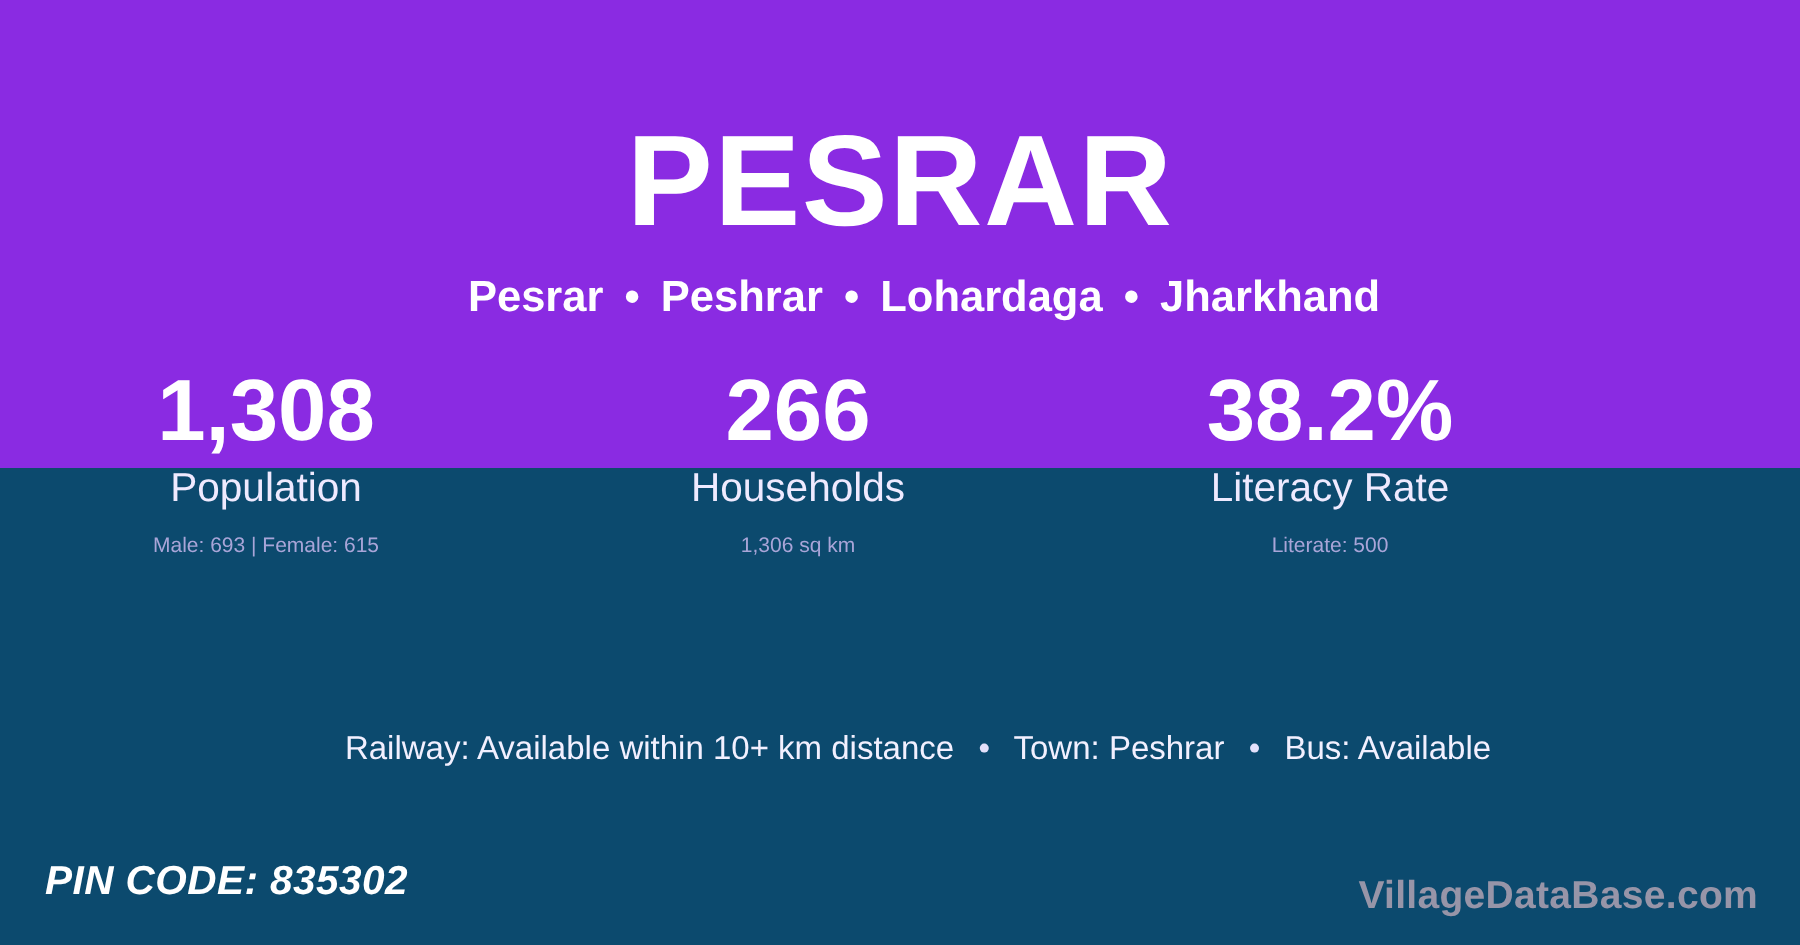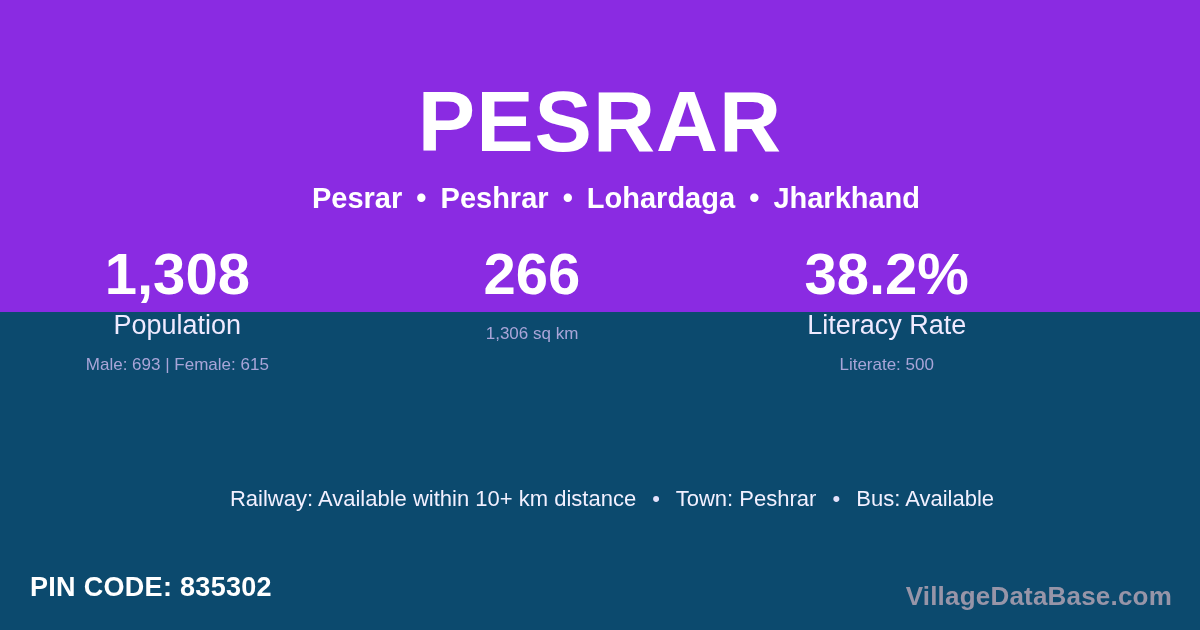--- a/index.html
+++ b/index.html
@@ -99,21 +99,21 @@
     justify-content: center;
   }
   .stat-label {
     font-size: 27px;
     line-height: 1;
     font-weight: 400;
     color: #efeaff;
     margin-top: 4px;
   }
   .stat-detail {
-    font-size: 17px;
+    font-size: 14px;
     line-height: 1;
     font-weight: 400;
     color: #a9a5d8;
     margin-top: 17px;
   }
 
   
   .info-line {
     position: absolute;
     left: 12px;
@@ -143,20 +143,21 @@
   .pin-code {
     position: absolute;
     left: 30px;
     top: 4px;
     font-size: 27px;
     line-height: 1;
     font-weight: 700;
     color: #ffffff;
     letter-spacing: 0.3px;
     white-space: nowrap;
+    font-style: italic;
   }
   .brand {
     position: absolute;
     right: 28px;
     top: 13px;
     font-size: 26px;
     line-height: 1;
     font-weight: 700;
     color: #9795a8;
     letter-spacing: 0.2px;
@@ -187,20 +188,21 @@
   <div class="stats-row">
 
     <div class="stat">
       <div class="stat-value">1,308</div>
       <div class="stat-label">Population</div>
       <div class="stat-detail">Male: 693 | Female: 615</div>
     </div>
 
     <div class="stat">
       <div class="stat-value">266</div>
+      <div class="stat-label">Households</div>
       <div class="stat-detail">1,306 sq km</div>
     </div>
 
     <div class="stat">
       <div class="stat-value">38.2%</div>
       <div class="stat-label">Literacy Rate</div>
       <div class="stat-detail">Literate: 500</div>
     </div>
 
   </div>

